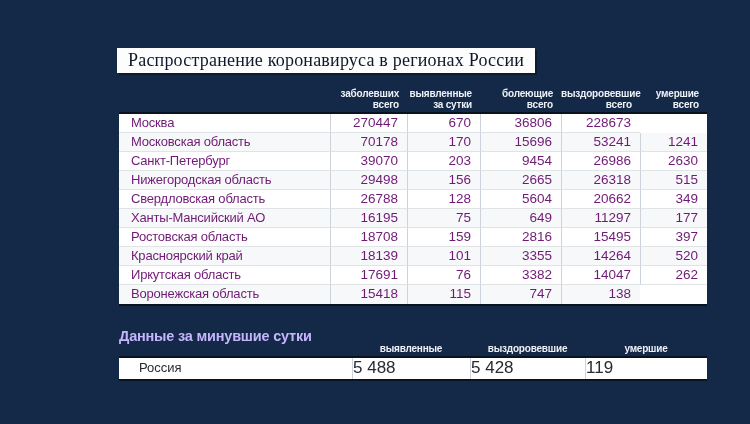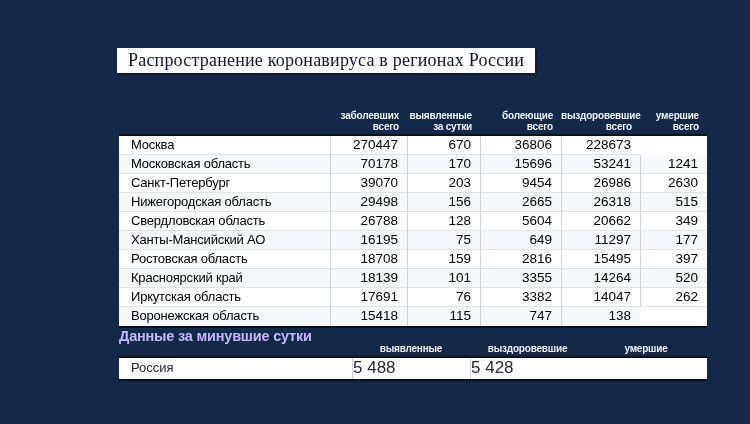--- a/index.html
+++ b/index.html
@@ -11,31 +11,31 @@
   .title-box{
     position:absolute;left:117px;top:48px;
     background:#fdfdfd;color:#0f172a;
     font-family:"Liberation Serif",serif;
     font-size:18px;line-height:25px;letter-spacing:.2px;
     padding:0 11px;white-space:nowrap;
     box-shadow:2px 2px 0 rgba(4,9,18,.45);
   }
   .main-table{position:absolute;left:119px;top:86px;width:588px;}
   .grid{display:grid;grid-template-columns:211px 77px 73px 81px 79px 67px;}
-  .grid.hdr{height:26px;align-items:end;margin-top:22px;}
+  .grid.hdr{height:26px;align-items:end;}
   .h-cell{
     text-align:right;padding:0 8px 2px 0;
     color:#eef2f7;font-size:10px;line-height:11px;font-weight:bold;
     letter-spacing:-.2px;
   }
   .t-body{border-top:2px solid #0a1220;border-bottom:2px solid #0a1220;background:#fff;}
   .t-row{height:19px;}
   .cell{
     box-sizing:border-box;height:19px;line-height:18px;
-    font-size:13px;color:#000000;background:#fff;overflow:hidden;white-space:nowrap;
+    font-size:13px;color:#701a75;background:#fff;overflow:hidden;white-space:nowrap;
   }
   .t-row:not(:last-child) .cell{border-bottom:1px solid #e0e4e7;}
   .t-row.alt .cell{background:#f6f8f9;}
   .cell.region{padding-left:12px;letter-spacing:-.2px;}
   .cell.val{text-align:right;padding-right:9px;border-left:1px solid #ccd3da;font-size:13.5px;}
   .daily-label{
     position:absolute;left:119px;top:328px;
     color:#c4b5fd;font-size:14.5px;font-weight:bold;letter-spacing:-.2px;
   }
   .daily-table{position:absolute;left:119px;top:341px;width:588px;}
@@ -44,21 +44,21 @@
   .d-h{
     text-align:center;color:#eef2f7;font-size:10px;font-weight:bold;
     letter-spacing:-.2px;padding-bottom:2px;
   }
   .d-body{border-top:2px solid #0a1220;border-bottom:2px solid #0a1220;background:#fff;}
   .d-row{height:21px;}
   .d-cell{
     box-sizing:border-box;height:21px;line-height:20px;
     font-size:13px;color:#272a31;background:#fff;white-space:nowrap;
   }
-  .d-cell.region{padding-left:12px;}
+  .d-cell.region{padding-left:20px;}
   .d-cell.val{text-align:left;border-left:1px solid #ccd3da;font-size:17px;}
 </style>
 </head>
 <body>
 
 <div class="title-box">Распространение коронавируса в регионах России</div>
 
 <div class="main-table">
   <div class="grid hdr" id="main-headers">
       <div></div>
@@ -172,15 +172,16 @@
       <div></div>
       <div class="d-h">выявленные</div>
       <div class="d-h">выздоровевшие</div>
       <div class="d-h">умершие</div>
     </div>
   <div class="d-body" id="daily-body">
       <div class="d-grid d-row">
         <div class="d-cell region">Россия</div>
         <div class="d-cell val">5 488</div>
         <div class="d-cell val">5 428</div>
+        <div class="d-cell val">119</div>
       </div>
     </div>
 </div>
 
 </body></html>

